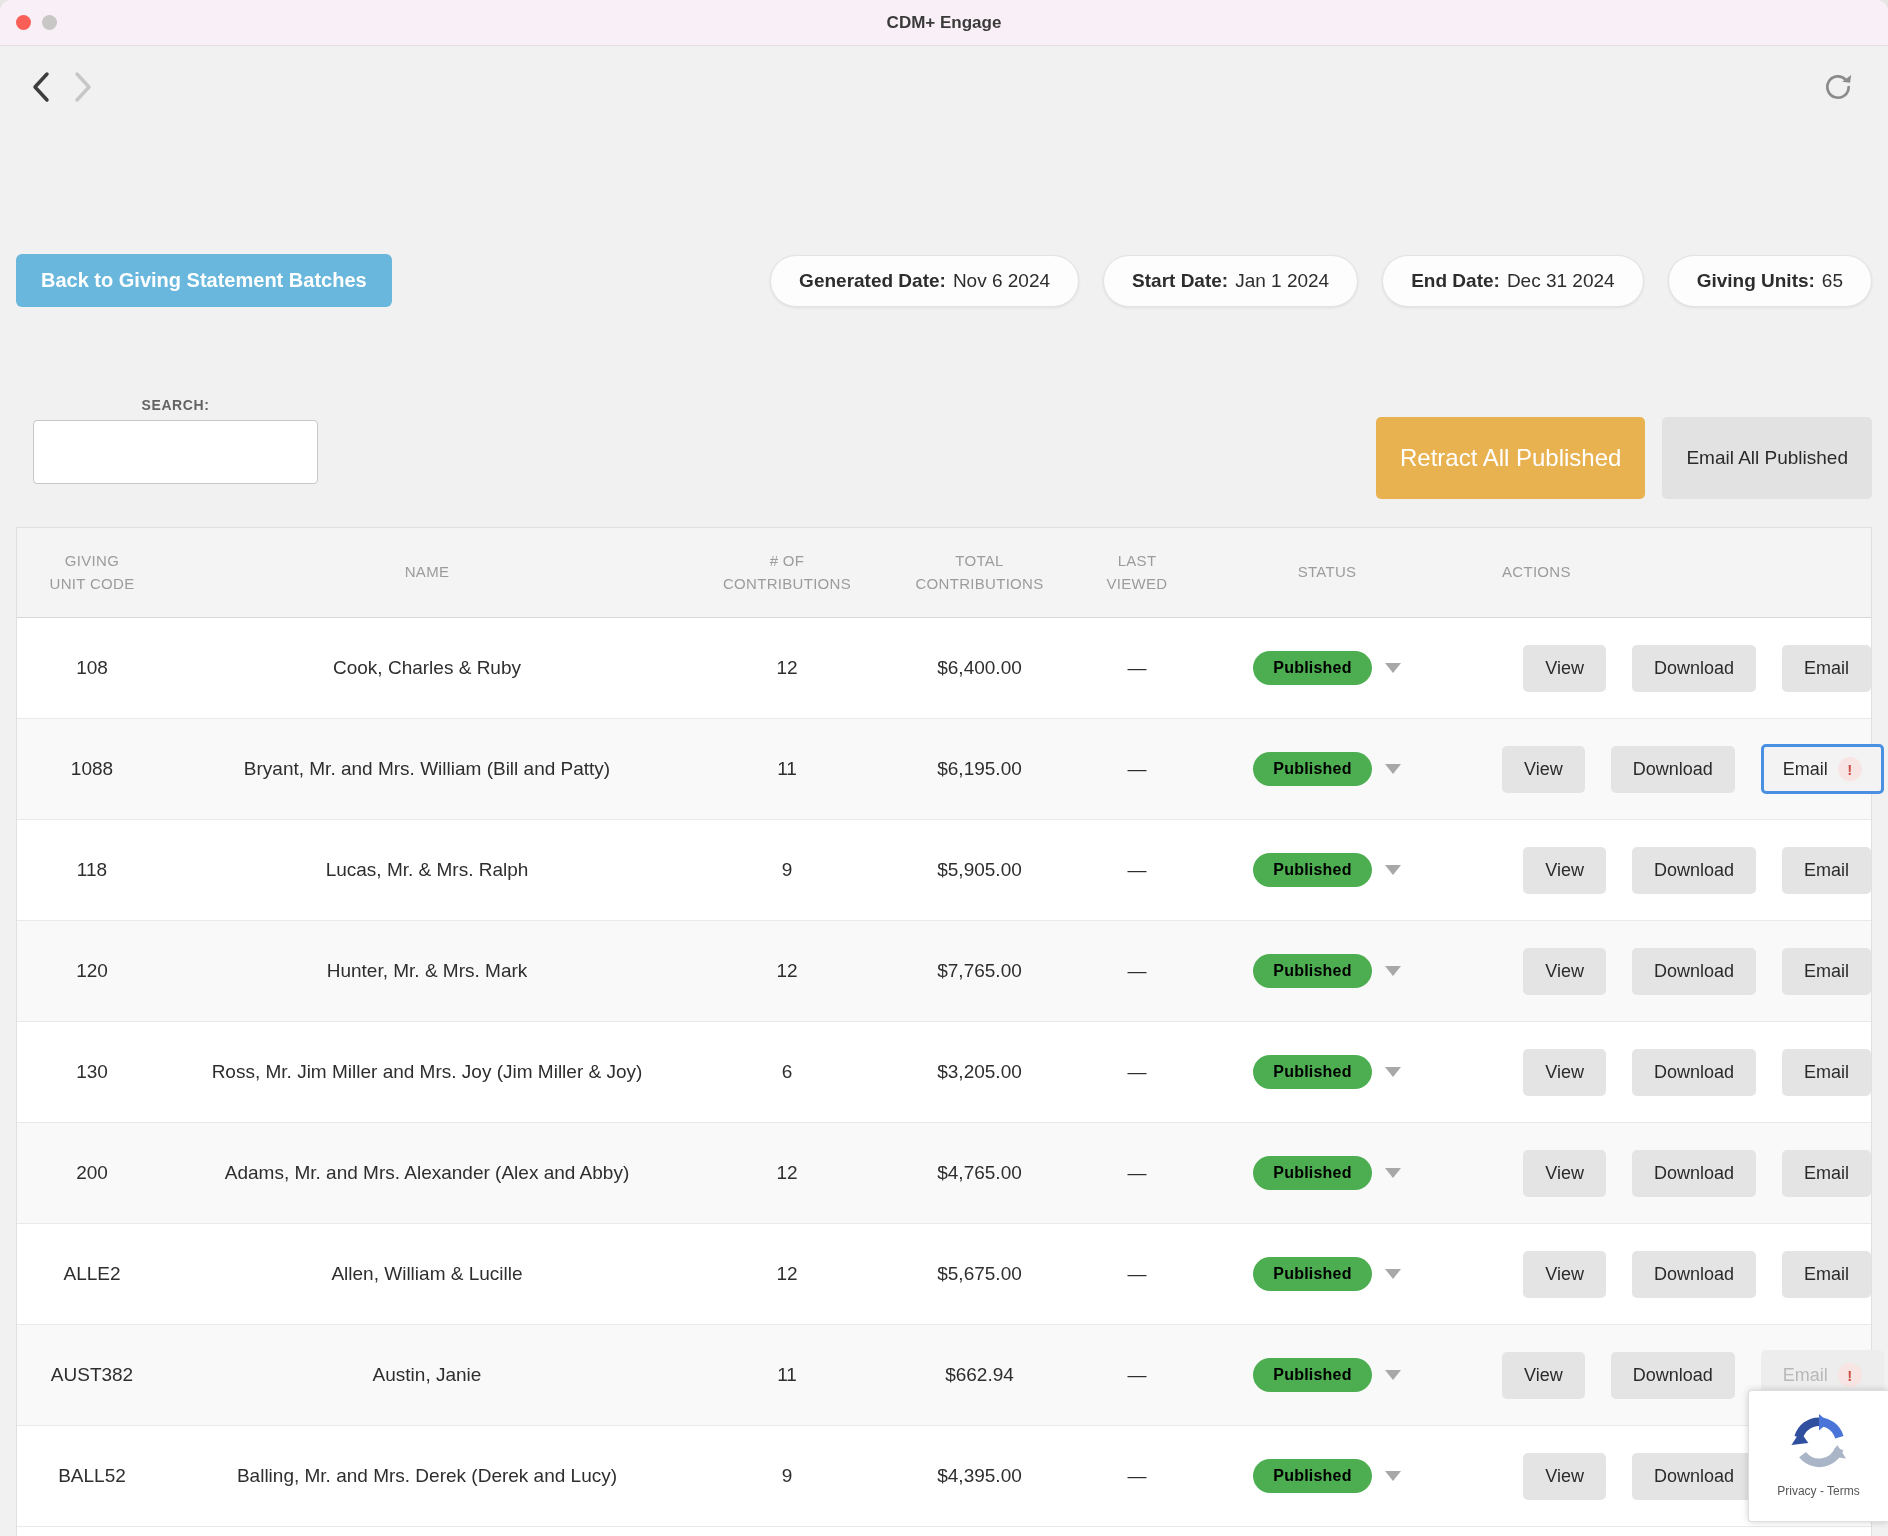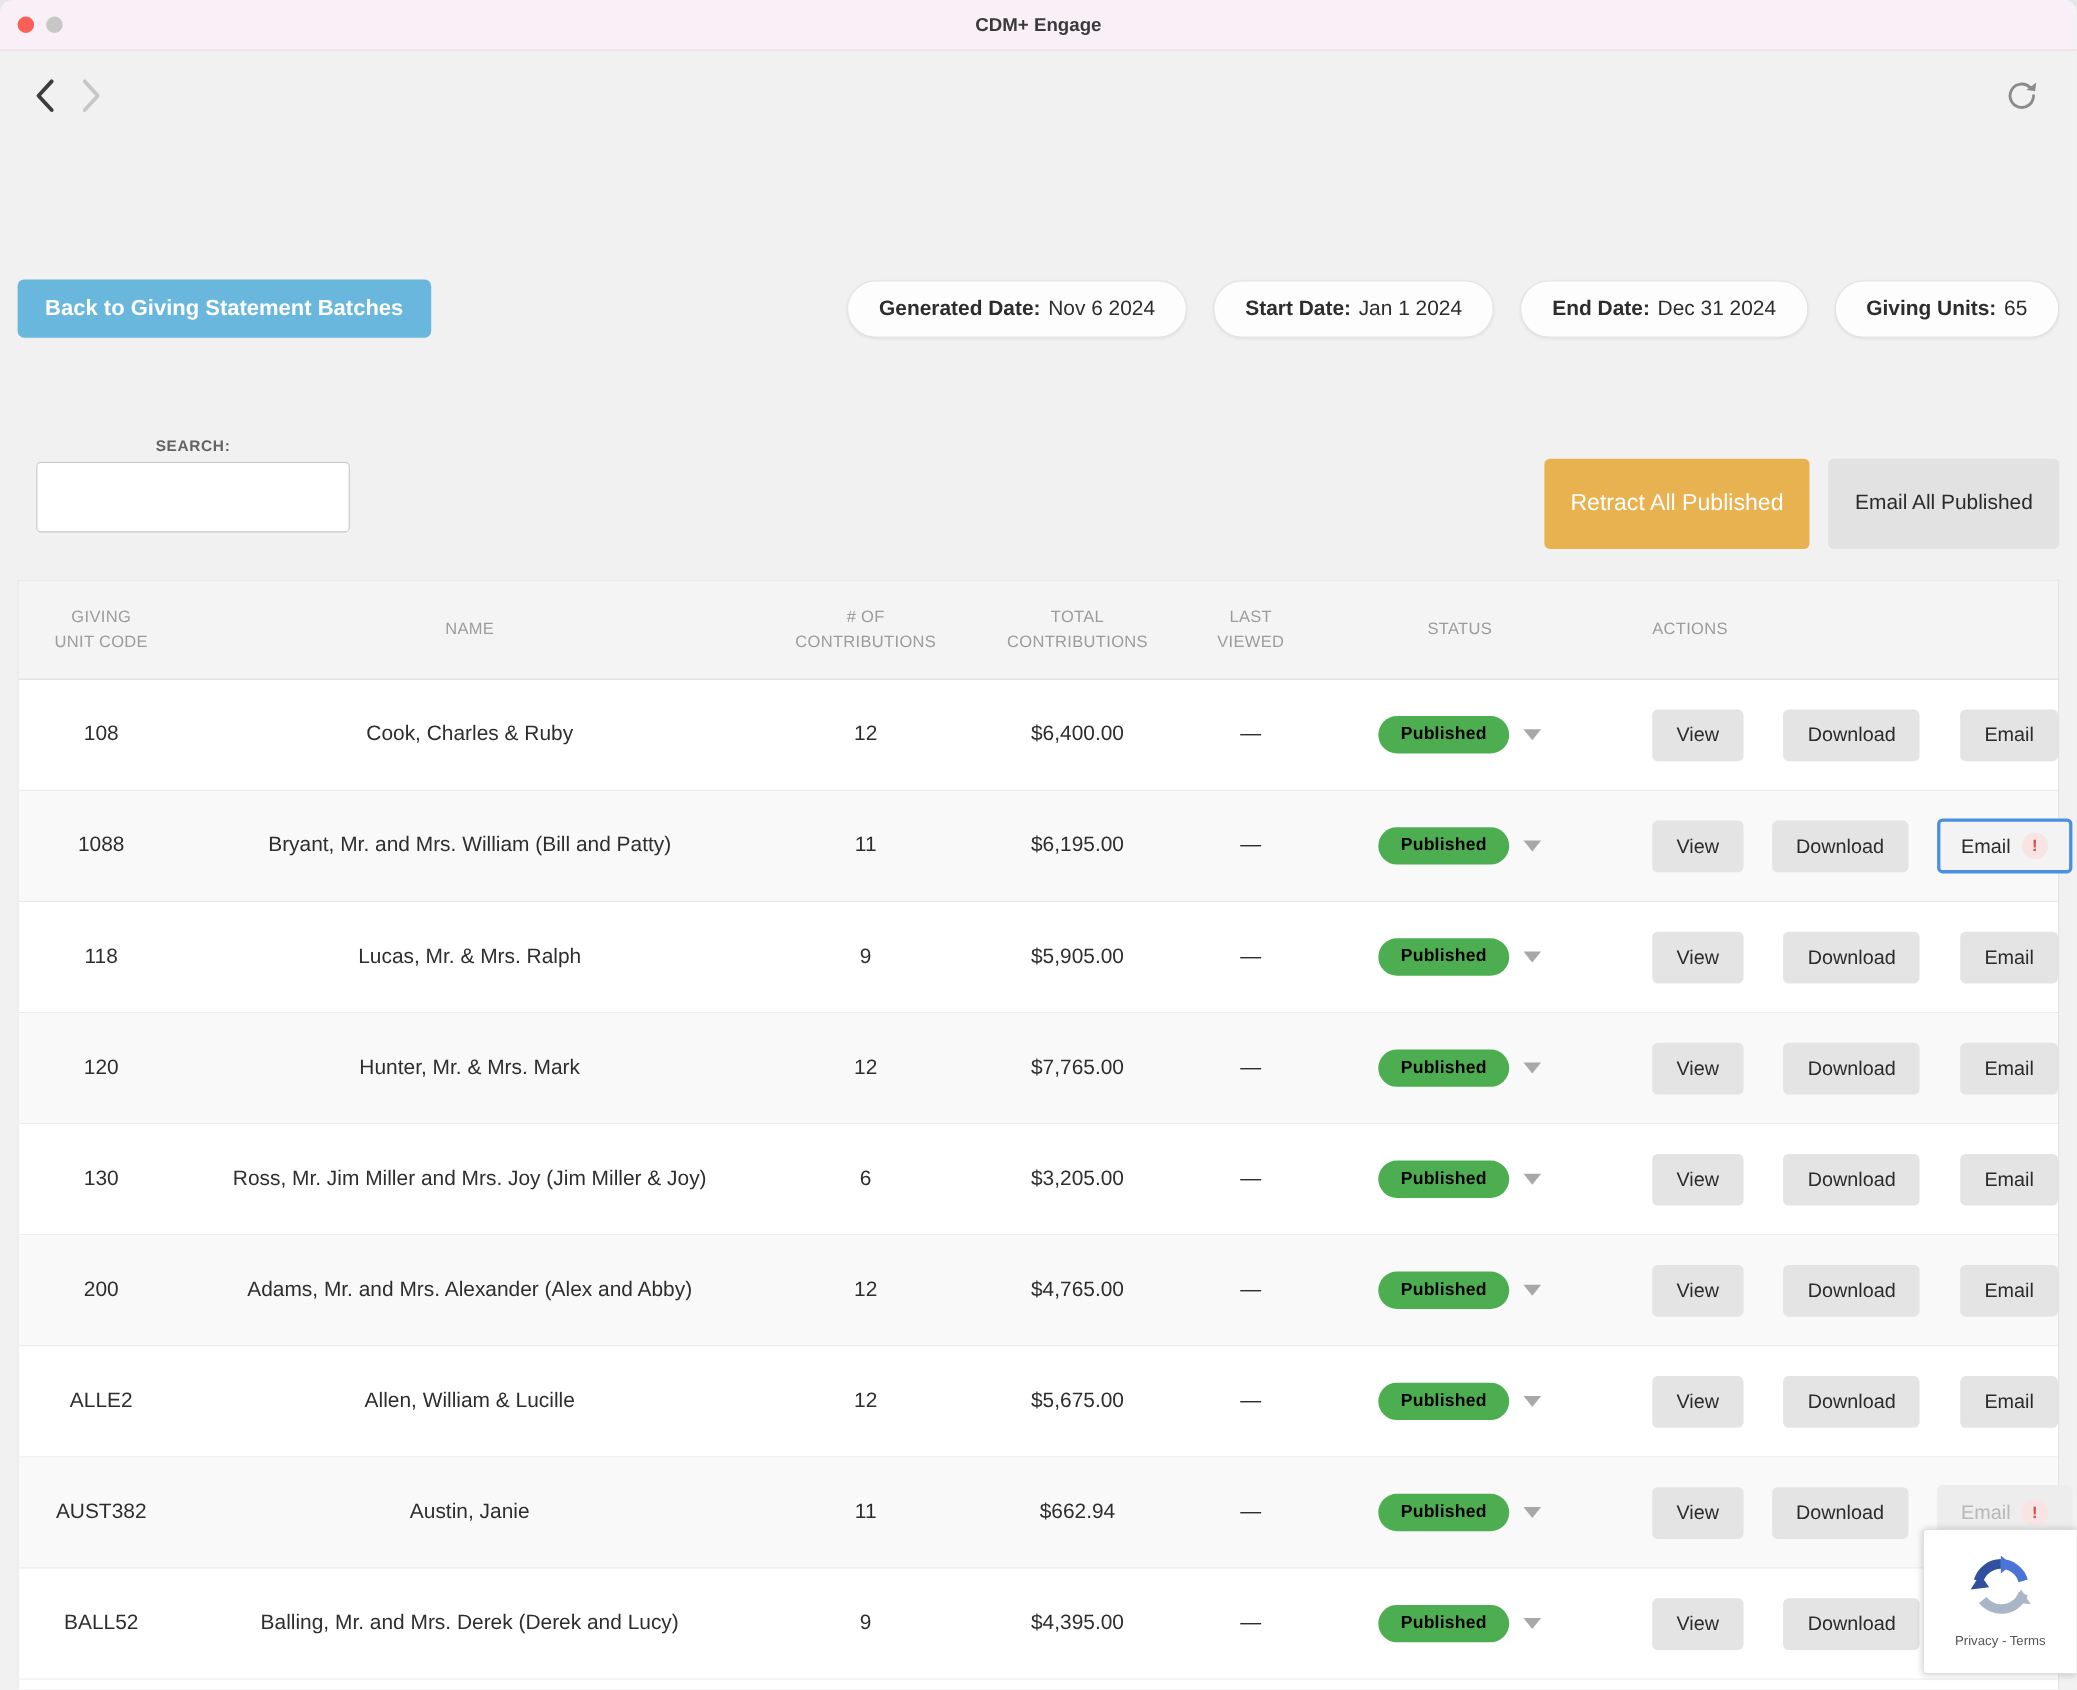--- a/index.html
+++ b/index.html
@@ -80,21 +80,21 @@
   }
   .search-input {
     width: 285px; height: 64px;
     background: #ffffff;
     border: 1px solid #c7c7c7; border-radius: 4px;
     font-family: inherit; font-size: 20px; padding: 0 14px;
   }
   .bulk-buttons { display: flex; gap: 17px; margin-top: 20px; }
   .btn-retract {
     background: #e9b251; color: #ffffff;
-    font-family: inherit; font-size: 21px;
+    font-family: inherit; font-size: 24px;
     border: none; border-radius: 5px;
     padding: 14px 24px; cursor: pointer;
   }
   .btn-email-all {
     background: #e2e2e2; color: #2b2b2b;
     font-family: inherit; font-size: 19px;
     border: none; border-radius: 5px;
     padding: 30px 24px; cursor: pointer;
   }
 
@@ -139,21 +139,21 @@
   }
   .caret {
     width: 0; height: 0;
     border-left: 8px solid transparent;
     border-right: 8px solid transparent;
     border-top: 10px solid #a8a8a8;
     cursor: pointer;
   }
   .td-actions {
     display: flex; gap: 26px; align-items: center;
-    justify-content: space-between; padding-left: 50px;
+    justify-content: flex-end; padding-left: 50px;
   }
   .abtn {
     background: #e4e4e4; color: #2b2b2b;
     border: none; border-radius: 5px;
     padding: 13px 22px;
     font-family: inherit; font-size: 18px;
     cursor: pointer;
   }
   .abtn.email { display: inline-flex; align-items: center; gap: 10px; }
   .abtn.focus-error {

